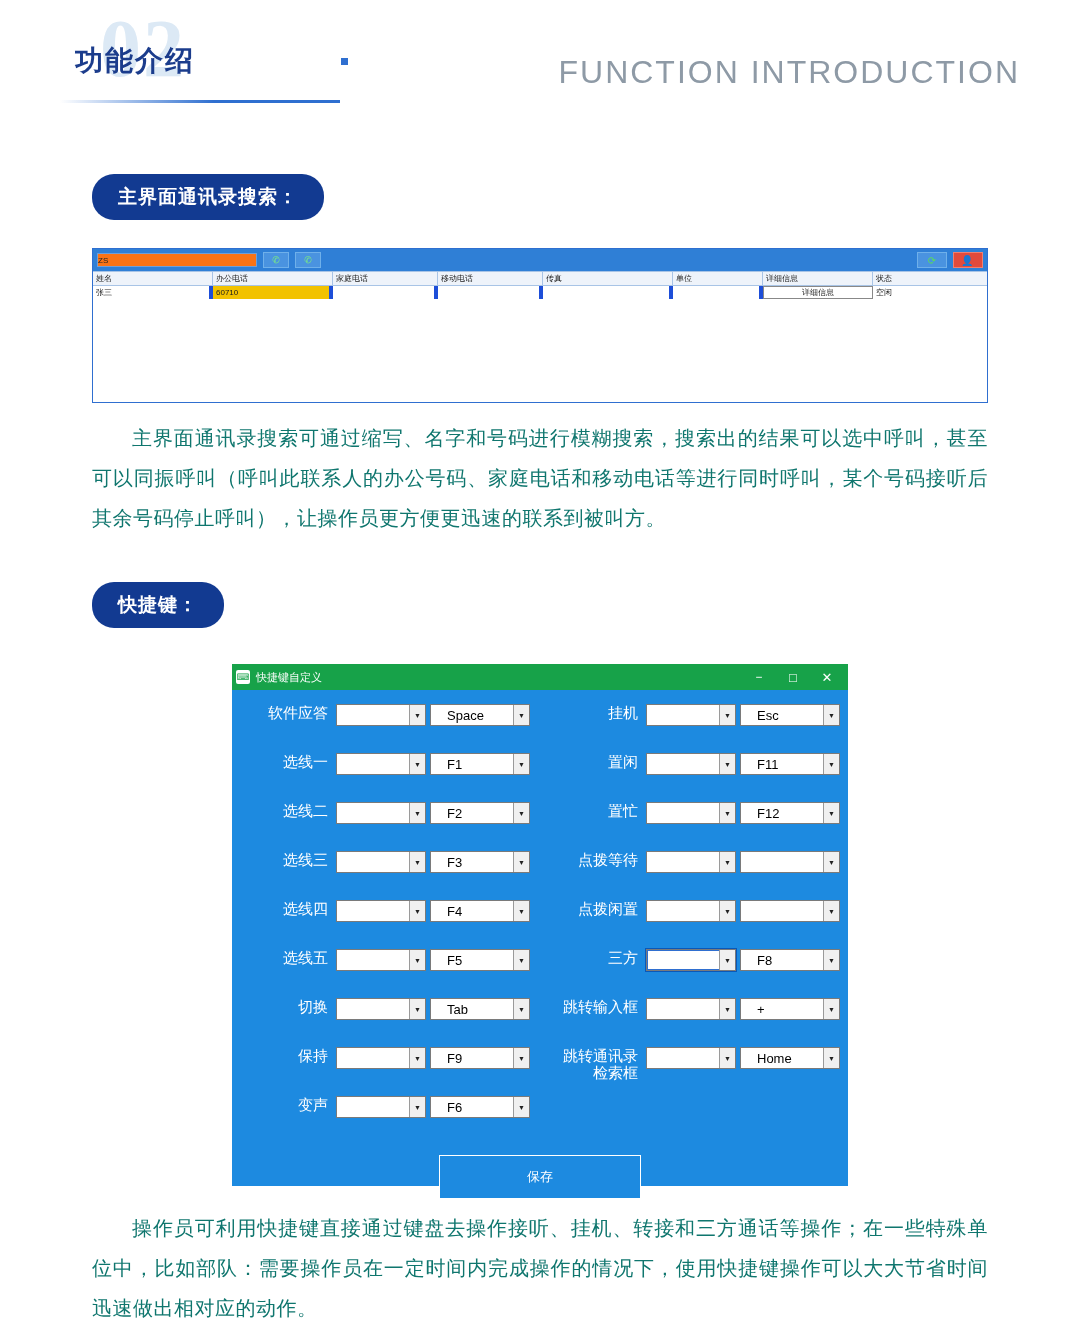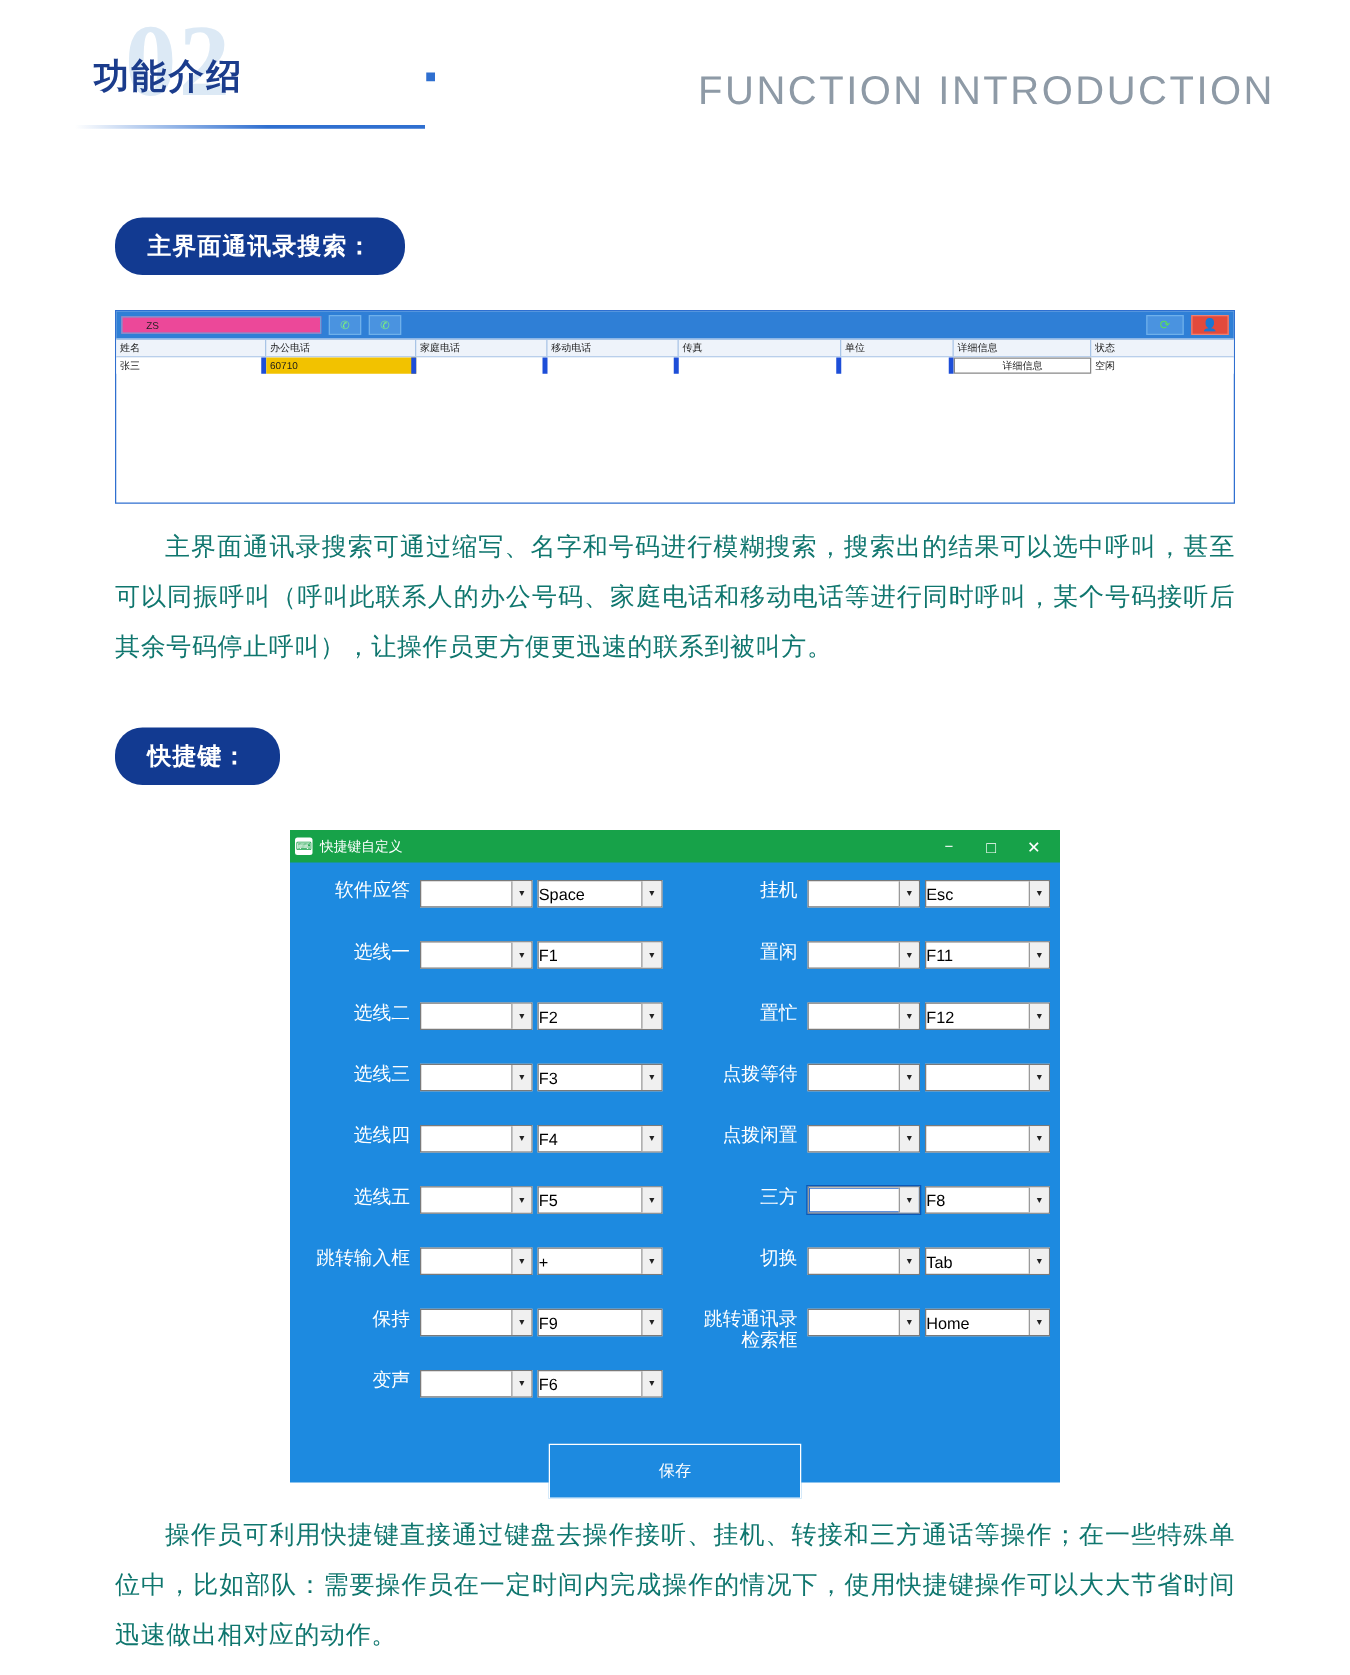--- a/index.html
+++ b/index.html
@@ -95,25 +95,25 @@
     height: 22px;
     background: #2f7fd6;
     display: flex;
     align-items: center;
     padding: 0 4px;
     box-sizing: border-box;
   }
   .app1-search {
     width: 160px;
     height: 14px;
-    background: #ec4899;
+    background: #f97316;
     border: 1px solid #6f9fd8;
     font-size: 8px;
     color: #222;
-    padding: 0 19px;
+    padding: 0 0;
     line-height: 14px;
     box-sizing: border-box;
   }
   .tb-btn {
     width: 26px;
     height: 16px;
     margin-left: 6px;
     background: #4a93e0;
     border: 1px solid #6fb0ea;
     display: flex;
@@ -284,21 +284,21 @@
     border: 1px solid #7a7a7a;
     display: flex;
     align-items: center;
     box-sizing: border-box;
     position: relative;
   }
   .combo .cval {
     flex: 1;
     font-size: 13px;
     color: #000000;
-    padding-left: 0;
+    padding-left: 16px;
     overflow: hidden;
     white-space: nowrap;
   }
   .combo .carrow {
     width: 15px;
     height: 20px;
     background: #f0f0f0;
     border-left: 1px solid #9a9a9a;
     display: flex;
     align-items: center;
@@ -526,39 +526,39 @@
         <div class="combo combo-mod combo-focus">
           <span class="cval"></span>
           <span class="carrow">▼</span>
         </div>
         <div class="combo combo-key">
           <span class="cval">F8</span>
           <span class="carrow">▼</span>
         </div>
       </div>
       <div class="hk-row">
+        <div class="hk-label">切换</div>
+        <div class="combo combo-mod">
+          <span class="cval"></span>
+          <span class="carrow">▼</span>
+        </div>
+        <div class="combo combo-key">
+          <span class="cval">Tab</span>
+          <span class="carrow">▼</span>
+        </div>
+      </div>
+
+      <div class="hk-row">
         <div class="hk-label">跳转输入框</div>
         <div class="combo combo-mod">
           <span class="cval"></span>
           <span class="carrow">▼</span>
         </div>
         <div class="combo combo-key">
           <span class="cval">+</span>
-          <span class="carrow">▼</span>
-        </div>
-      </div>
-
-      <div class="hk-row">
-        <div class="hk-label">切换</div>
-        <div class="combo combo-mod">
-          <span class="cval"></span>
-          <span class="carrow">▼</span>
-        </div>
-        <div class="combo combo-key">
-          <span class="cval">Tab</span>
           <span class="carrow">▼</span>
         </div>
       </div>
       <div class="hk-row">
         <div class="hk-label">保持</div>
         <div class="combo combo-mod">
           <span class="cval"></span>
           <span class="carrow">▼</span>
         </div>
         <div class="combo combo-key">

